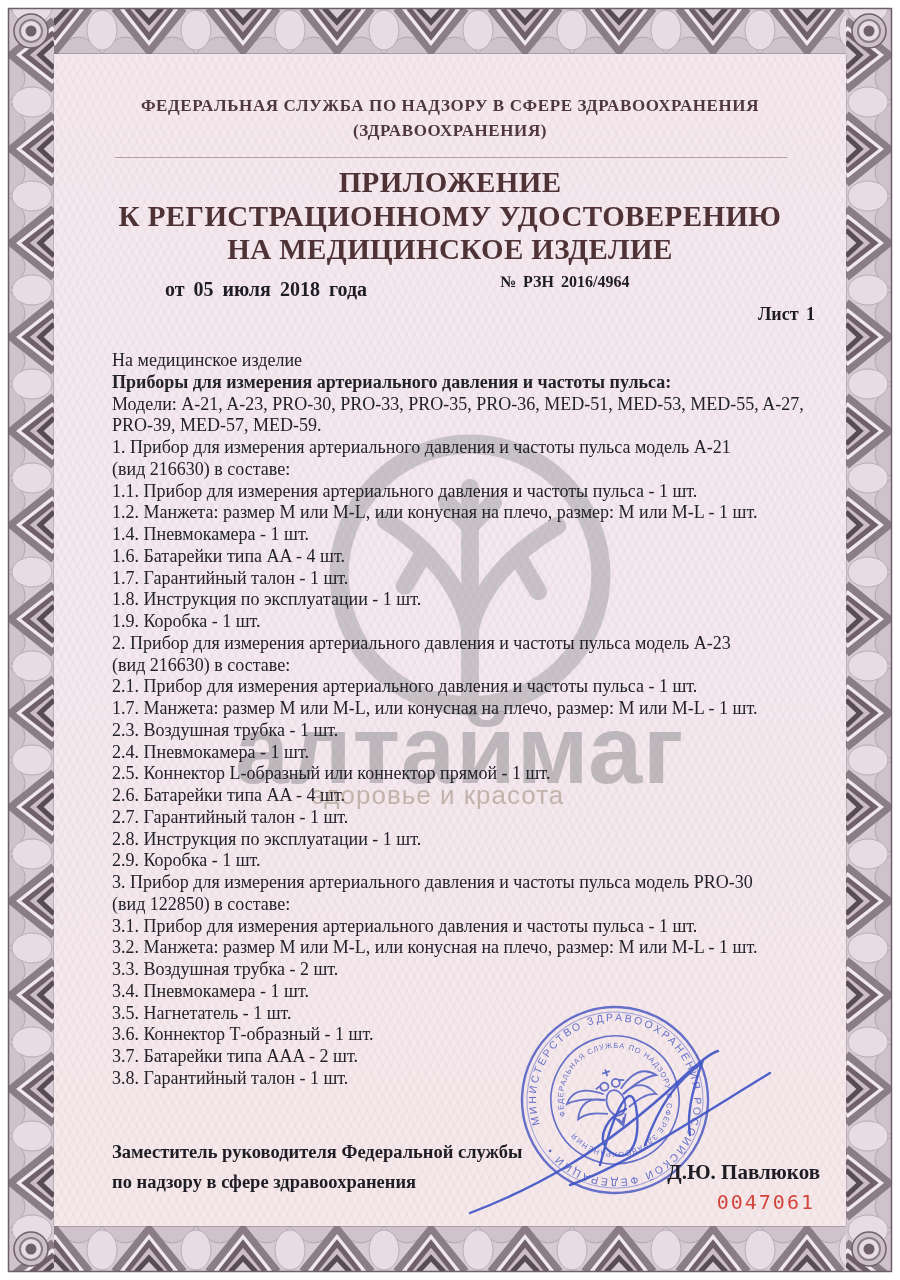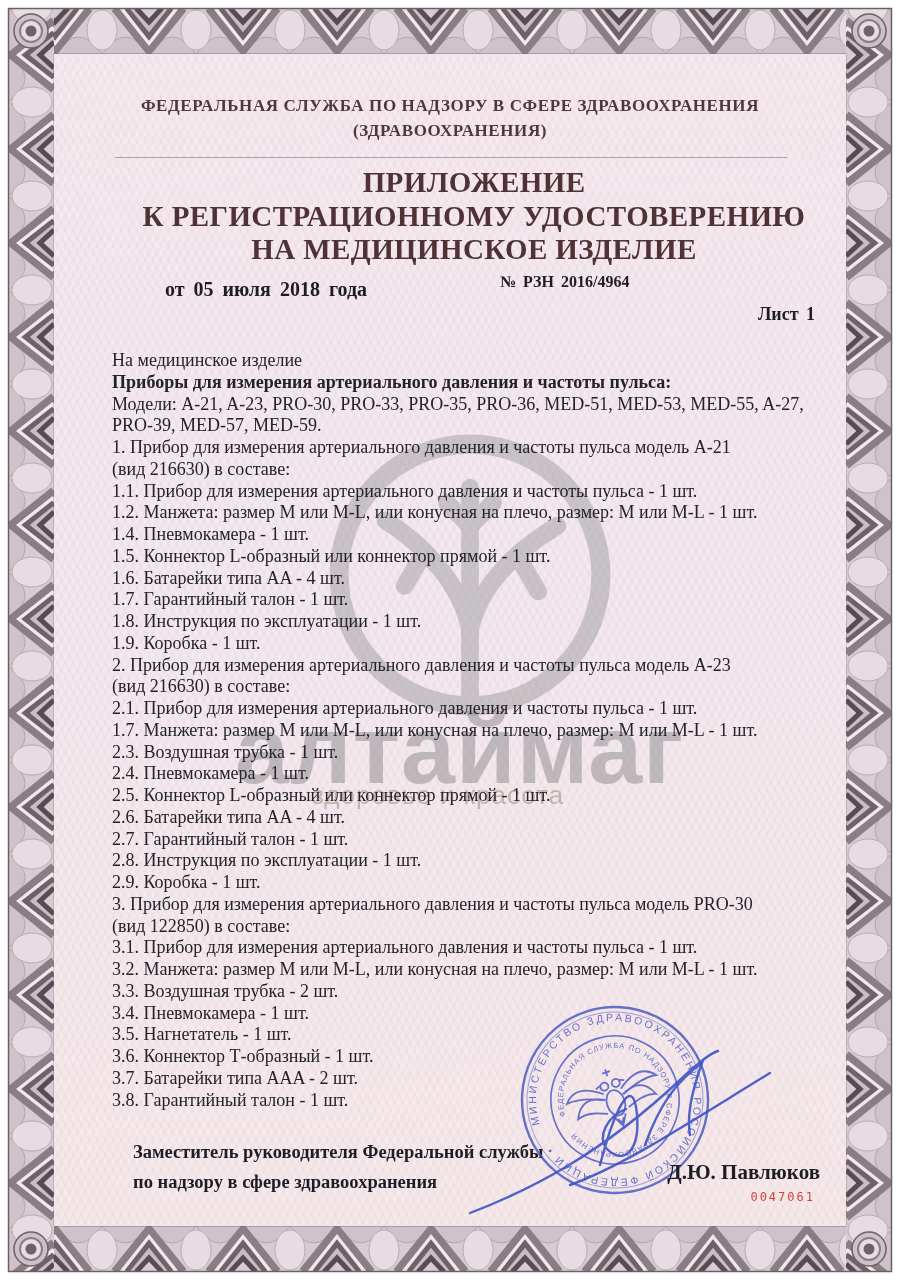--- a/index.html
+++ b/index.html
@@ -11,33 +11,33 @@
          background:linear-gradient(180deg,#f5e9ee 0%,#f3e9ef 45%,#f6e9ea 100%);}
   .inner::before{content:"";position:absolute;inset:0;pointer-events:none;
     background:
       repeating-linear-gradient(62deg, rgba(186,148,168,.055) 0 3px, rgba(255,255,255,0) 3px 7px),
       repeating-linear-gradient(-62deg, rgba(186,148,168,.05) 0 3px, rgba(255,255,255,0) 3px 7px);}
   
   .agency{position:absolute;left:0;top:39px;width:100%;text-align:center;
           font-weight:bold;font-size:17px;line-height:25px;color:#4e383c;letter-spacing:.6px;z-index:2;}
   .rule{position:absolute;left:61px;top:103px;width:672px;border-top:1px solid rgba(118,102,110,.55);z-index:2;}
   .title{position:absolute;left:0;top:112px;width:100%;text-align:center;
-         font-weight:bold;font-size:29px;line-height:33.5px;color:#4e3236;letter-spacing:.4px;z-index:2;margin-left:24px;}
+         font-weight:bold;font-size:29px;line-height:33.5px;color:#4e3236;letter-spacing:.4px;z-index:2;}
   .meta-date{position:absolute;left:111px;top:224px;font-weight:bold;font-size:20px;color:#1e1c24;word-spacing:4px;z-index:2;}
   .meta-number{position:absolute;left:446px;top:219px;font-weight:bold;font-size:16px;color:#1e1c24;word-spacing:3px;z-index:2;}
   .meta-sheet{position:absolute;right:31px;top:250px;font-weight:bold;font-size:18px;color:#1e1c24;word-spacing:3px;z-index:2;}
   
   .bodytext{position:absolute;left:58px;top:296px;z-index:2;}
   .bodytext .line{white-space:nowrap;font-size:18px;line-height:21.75px;color:#23222b;}
   .bodytext .line.b{font-weight:bold;}
   
-  .signer{position:absolute;left:58px;top:1083px;font-weight:bold;font-size:18.5px;line-height:30px;color:#1e1c24;z-index:2;margin-left:21px;}
+  .signer{position:absolute;left:58px;top:1083px;font-weight:bold;font-size:18.5px;line-height:30px;color:#1e1c24;z-index:2;}
   .signer-name{position:absolute;right:26px;top:1106px;font-weight:bold;font-size:21px;color:#1e1c24;z-index:4;}
   .serial{position:absolute;right:31px;top:1136px;font-family:"DejaVu Sans Mono",monospace;
-          font-size:12px;letter-spacing:2px;color:#d2443c;z-index:2;}
+          font-size:20px;letter-spacing:2px;color:#d2443c;z-index:2;}
   
   .wm-logo{position:absolute;left:266px;top:371px;z-index:1;}
   .wm-brand{position:absolute;left:181px;top:640px;z-index:1;font-family:"Liberation Sans",sans-serif;
             font-weight:bold;font-size:97px;letter-spacing:1px;color:rgba(137,137,139,.5);}
   .wm-tagline{position:absolute;left:258px;top:726px;z-index:1;font-family:"Liberation Sans",sans-serif;
               font-size:26px;letter-spacing:1px;color:rgba(183,166,155,.8);}
   .stamp{position:absolute;left:386px;top:931px;z-index:3;}
 </style>
 </head>
 <body>
@@ -127,21 +127,20 @@
     <div class="bodytext">
         <div class="line">На медицинское изделие</div>
         <div class="line b">Приборы для измерения артериального давления и частоты пульса:</div>
         <div class="line">Модели: A-21, A-23, PRO-30, PRO-33, PRO-35, PRO-36, MED-51, MED-53, MED-55, A-27,</div>
         <div class="line">PRO-39, MED-57, MED-59.</div>
         <div class="line">1. Прибор для измерения артериального давления и частоты пульса модель A-21</div>
         <div class="line">(вид 216630) в составе:</div>
         <div class="line">1.1. Прибор для измерения артериального давления и частоты пульса - 1 шт.</div>
         <div class="line">1.2. Манжета: размер М или M-L, или конусная на плечо, размер: М или M-L - 1 шт.</div>
         <div class="line">1.4. Пневмокамера - 1 шт.</div>
-        <div class="line">1.5. Коннектор L-образный или коннектор прямой - 1 шт.</div>
         <div class="line">1.6. Батарейки типа AA - 4 шт.</div>
         <div class="line">1.7. Гарантийный талон - 1 шт.</div>
         <div class="line">1.8. Инструкция по эксплуатации - 1 шт.</div>
         <div class="line">1.9. Коробка - 1 шт.</div>
         <div class="line">2. Прибор для измерения артериального давления и частоты пульса модель A-23</div>
         <div class="line">(вид 216630) в составе:</div>
         <div class="line">2.1. Прибор для измерения артериального давления и частоты пульса - 1 шт.</div>
         <div class="line">1.7. Манжета: размер М или M-L, или конусная на плечо, размер: М или M-L - 1 шт.</div>
         <div class="line">2.3. Воздушная трубка - 1 шт.</div>
         <div class="line">2.4. Пневмокамера - 1 шт.</div>

